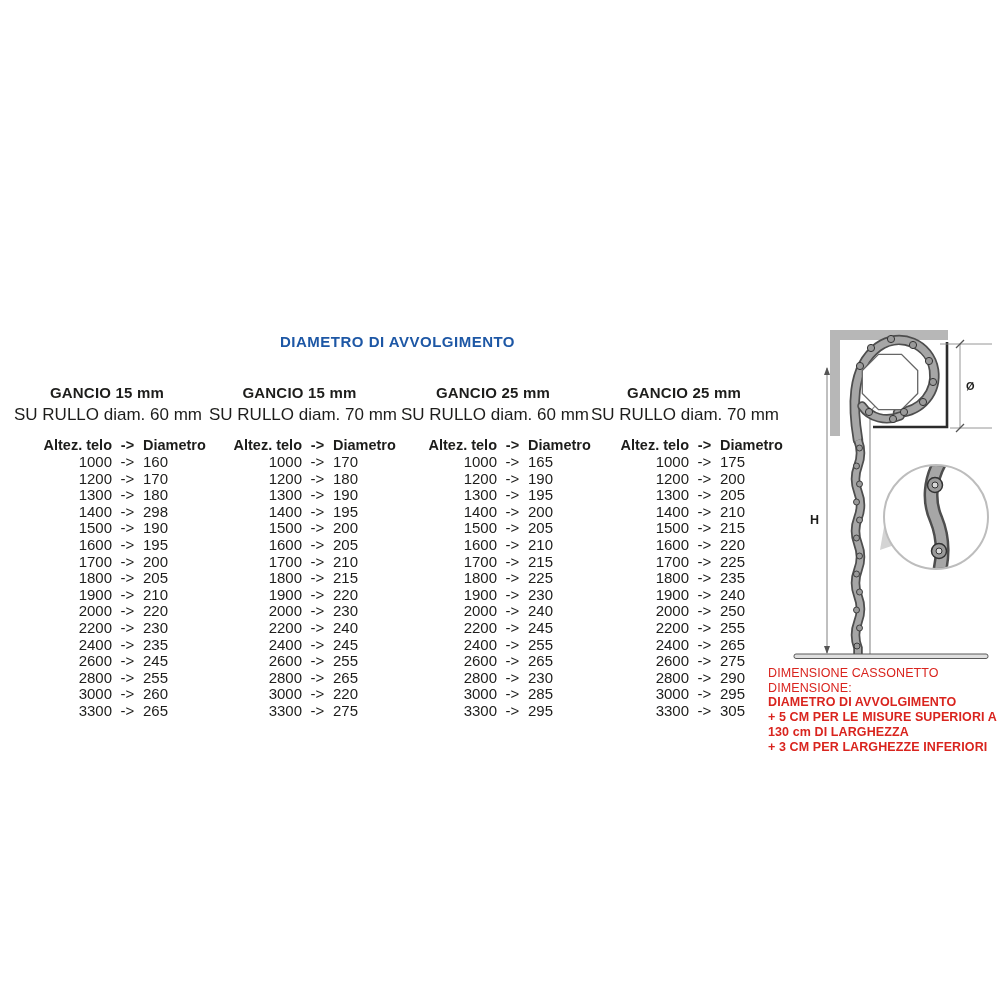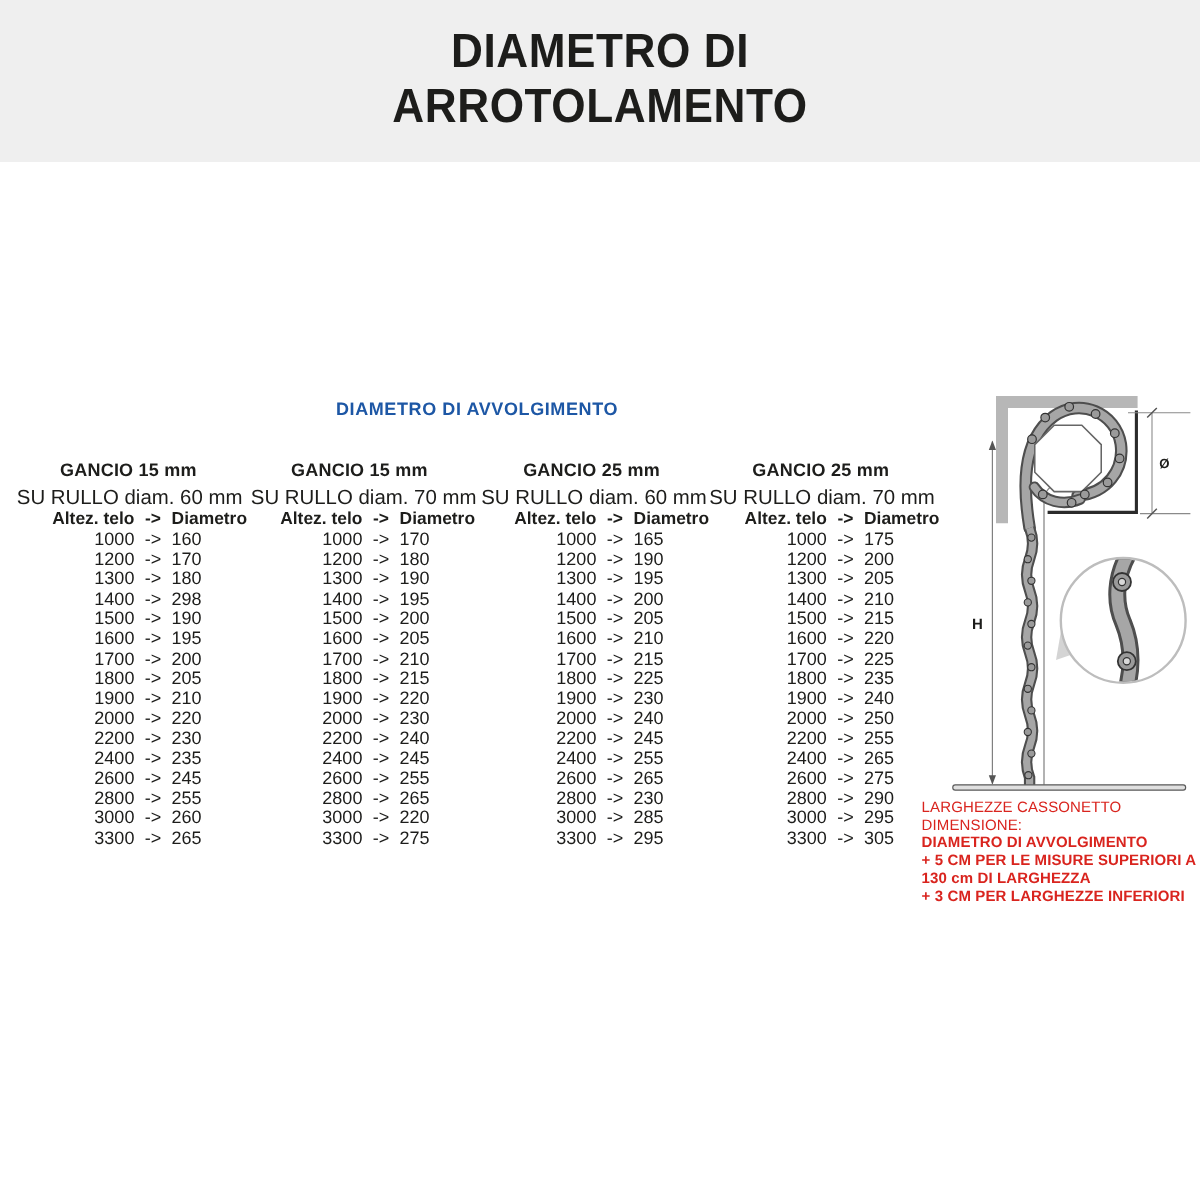--- a/index.html
+++ b/index.html
@@ -23,40 +23,37 @@
   .subtitle{
     position:absolute;top:333px;left:5px;width:785px;text-align:center;
     font-size:15px;font-weight:700;color:var(--accent-blue);letter-spacing:0.5px;
   }
   .tables{position:absolute;top:364px;left:12px;display:flex;}
   .dtable{width:190px;}
   .dtable:nth-child(2){width:195px;}
   .dtable:nth-child(3){width:192px;}
   .t-title{text-align:center;font-size:15px;line-height:18px;font-weight:700;letter-spacing:0.2px;margin-top:20px;}
   .t-subtitle{text-align:right;font-size:17px;line-height:20px;margin-top:3px;}
-  .t-colhead{display:flex;font-weight:700;font-size:14.5px;line-height:17px;}
+  .t-colhead{margin-top:12px;display:flex;font-weight:700;font-size:14.5px;line-height:17px;}
   .t-rows .t-row{display:flex;font-size:15px;line-height:16.6px;}
   .c1{width:100px;text-align:right;}
   .c2{width:31px;text-align:center;}
   .c3{width:58px;text-align:left;}
   .figure{position:absolute;left:790px;top:318px;width:206px;height:346px;}
   .note{
     position:absolute;left:768px;top:666px;width:232px;
     color:var(--note-red);font-size:12.5px;line-height:14.7px;letter-spacing:0.1px;
   }
   .note .n-strong{font-weight:700;}
 </style>
 </head>
 <body>
 
 <div class="page">
 
-  <header class="title-band">
-    <h1><span>DIAMETRO DI</span><br><span>ARROTOLAMENTO</span></h1>
-  </header>
 
   <div class="subtitle">DIAMETRO DI  AVVOLGIMENTO</div>
 
   <div class="tables">
 
     <div class="dtable">
       <div class="t-title">GANCIO 15 mm</div>
       <div class="t-subtitle">SU RULLO diam. 60 mm</div>
       <div class="t-colhead">
         <span class="c1">Altez. telo</span>
@@ -500,21 +497,21 @@
           <circle cx="149" cy="233" r="7.5" fill="#9a9a9a" stroke="#333" stroke-width="1.5"></circle>
           <circle cx="149" cy="233" r="3" fill="#d9d9d9" stroke="#333" stroke-width="1"></circle>
         </g>
       </g>
 
       <rect x="4" y="336" width="194" height="4.5" rx="2" fill="#e0e0e0" stroke="#5a5a5a" stroke-width="1"></rect>
     </svg>
   </div>
 
   <div class="note">
-    <div>LARGHEZZE CASSONETTO</div>
+    <div>DIMENSIONE CASSONETTO</div>
     <div>DIMENSIONE:</div>
     <div class="n-strong">DIAMETRO DI AVVOLGIMENTO</div>
     <div class="n-strong">+ 5 CM PER LE MISURE SUPERIORI A</div>
     <div class="n-strong">130 cm DI LARGHEZZA</div>
     <div class="n-strong">+ 3 CM PER LARGHEZZE INFERIORI</div>
   </div>
 
 </div>
 
 </body></html>

